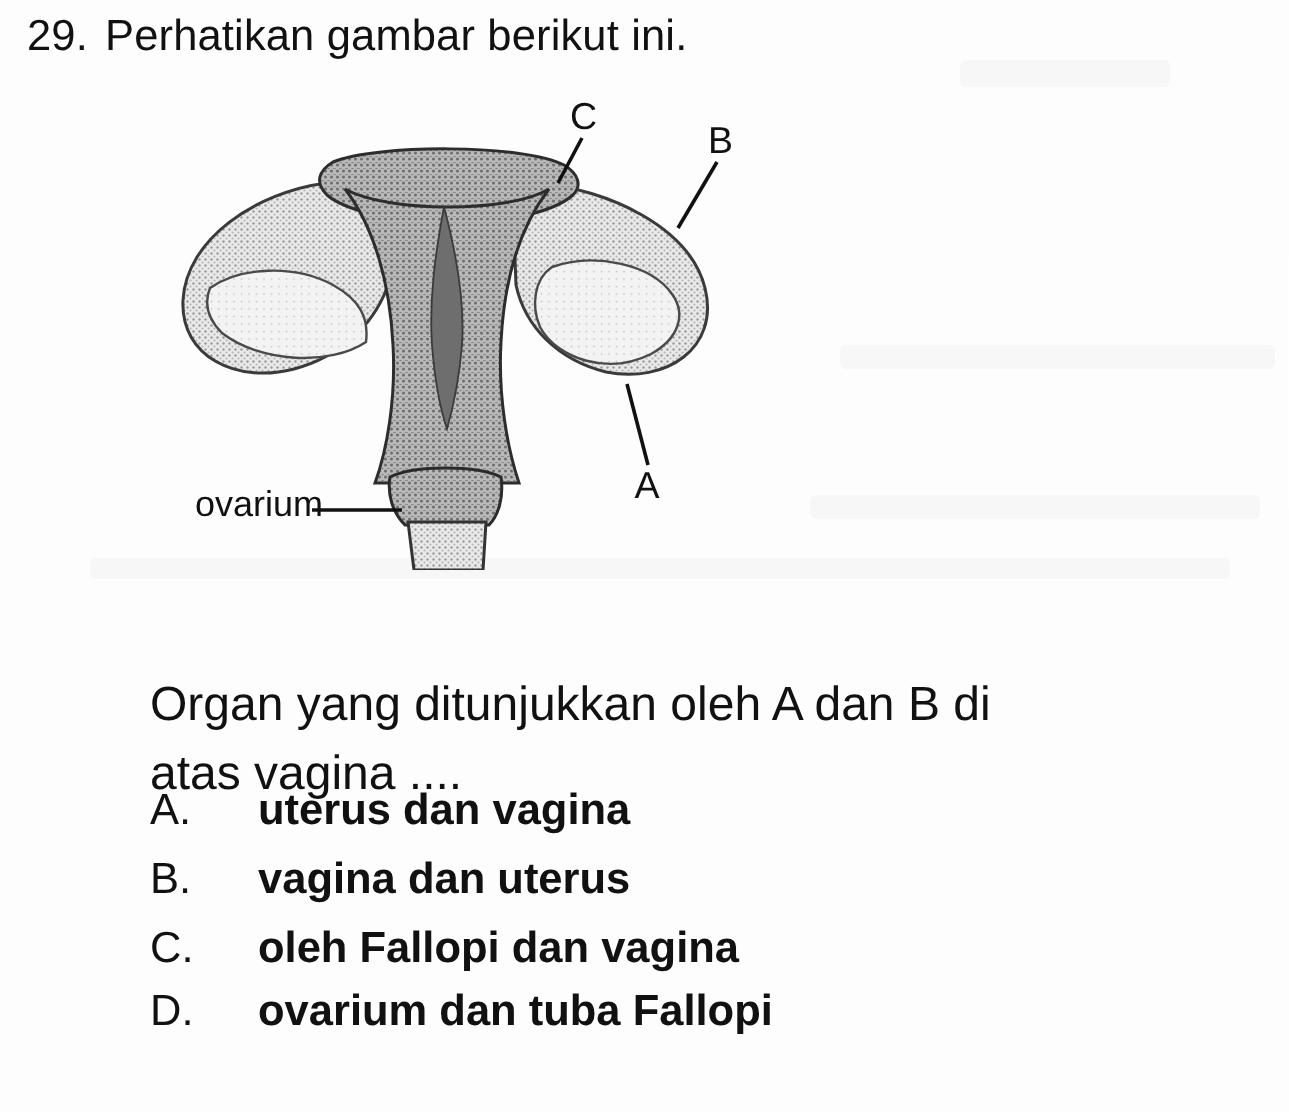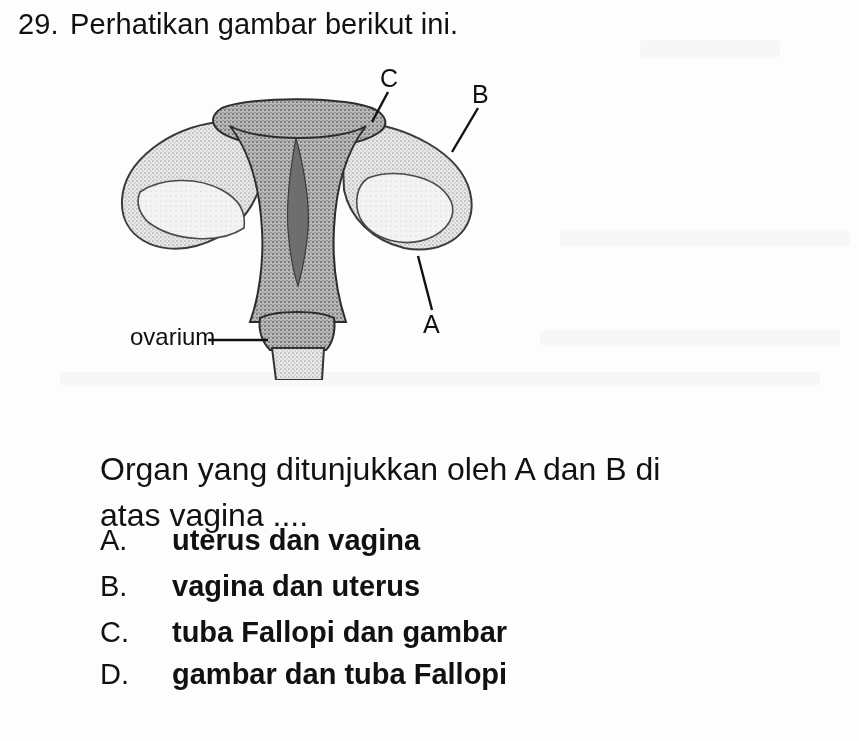--- a/index.html
+++ b/index.html
@@ -172,21 +172,21 @@
     <div class="option">
       <span class="opt-letter">A.</span>
       <span class="opt-text">uterus dan vagina</span>
     </div>
     <div class="option">
       <span class="opt-letter">B.</span>
       <span class="opt-text">vagina dan uterus</span>
     </div>
     <div class="option">
       <span class="opt-letter">C.</span>
-      <span class="opt-text">tuba Fallopi dan gambar</span>
+      <span class="opt-text">oleh Fallopi dan vagina</span>
     </div>
     <div class="option">
       <span class="opt-letter">D.</span>
-      <span class="opt-text">gambar dan tuba Fallopi</span>
+      <span class="opt-text">ovarium dan tuba Fallopi</span>
     </div>
   </div>
 
 </div>
 
 </body></html>

